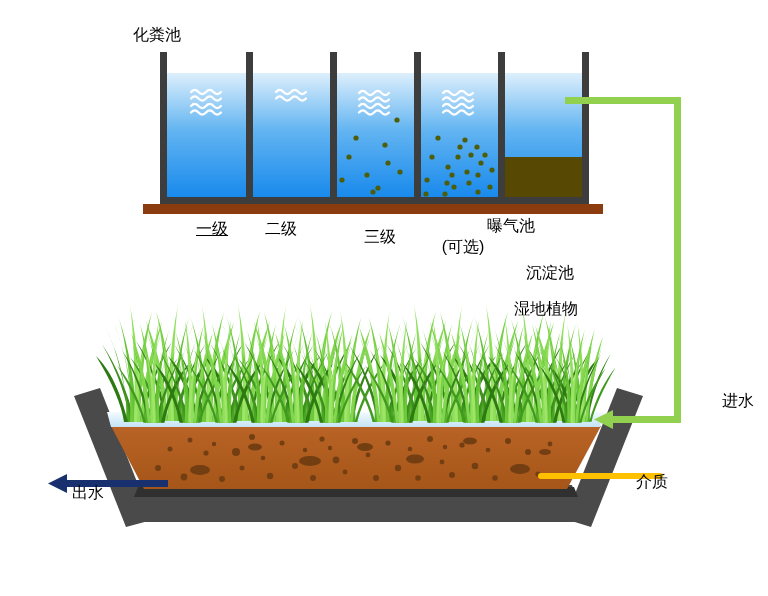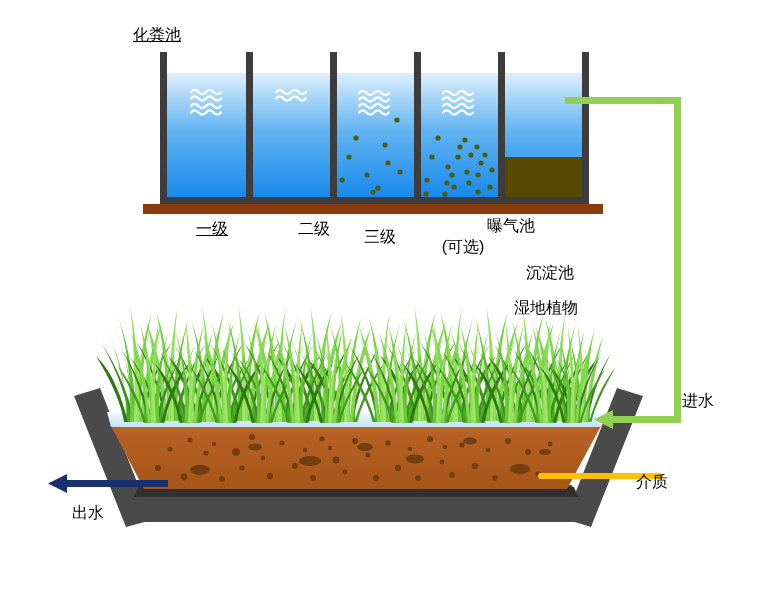--- a/index.html
+++ b/index.html
@@ -208,27 +208,27 @@
     </g>
 
     <g>
       <rect x="62" y="480" width="106" height="7" fill="#18316e"></rect>
       <polygon points="48,483.5 67,474 67,493" fill="#18316e"></polygon>
     </g>
 
     <rect x="538" y="473" width="125" height="6" rx="3" fill="#ffc000"></rect>
   </svg>
 
-  <div class="lbl" style="left:133px;top:26px;text-decoration:underline;">化粪池</div>
+  <div class="lbl" style="left:133px;top:26px;">化粪池</div>
 
   <div class="lbl center" style="left:212px;top:220px;text-decoration:underline;">一级</div>
-  <div class="lbl center" style="left:314px;top:220px;">二级</div>
+  <div class="lbl center" style="left:281px;top:220px;">二级</div>
   <div class="lbl center" style="left:380px;top:228px;">三级</div>
   <div class="lbl center" style="left:463px;top:217px;margin-left:48px;">曝气池</div>
   <div class="lbl center" style="left:463px;top:238px;text-align:center;">(可选)</div>
   <div class="lbl center" style="left:550px;top:220px;margin-top:44px;">沉淀池</div>
 
-  <div class="lbl center" style="left:546px;top:300px;font-family:Liberation Mono, monospace;">湿地植物</div>
-  <div class="lbl" style="left:682px;top:392px;">进水</div>
-  <div class="lbl" style="left:72px;top:504px;">出水</div>
+  <div class="lbl center" style="left:546px;top:300px;">湿地植物</div>
+  <div class="lbl" style="left:722px;top:392px;">进水</div>
+  <div class="lbl" style="left:72px;top:484px;">出水</div>
   <div class="lbl" style="left:636px;top:473px;">介质</div>
 
 </div>
 
 </body></html>

